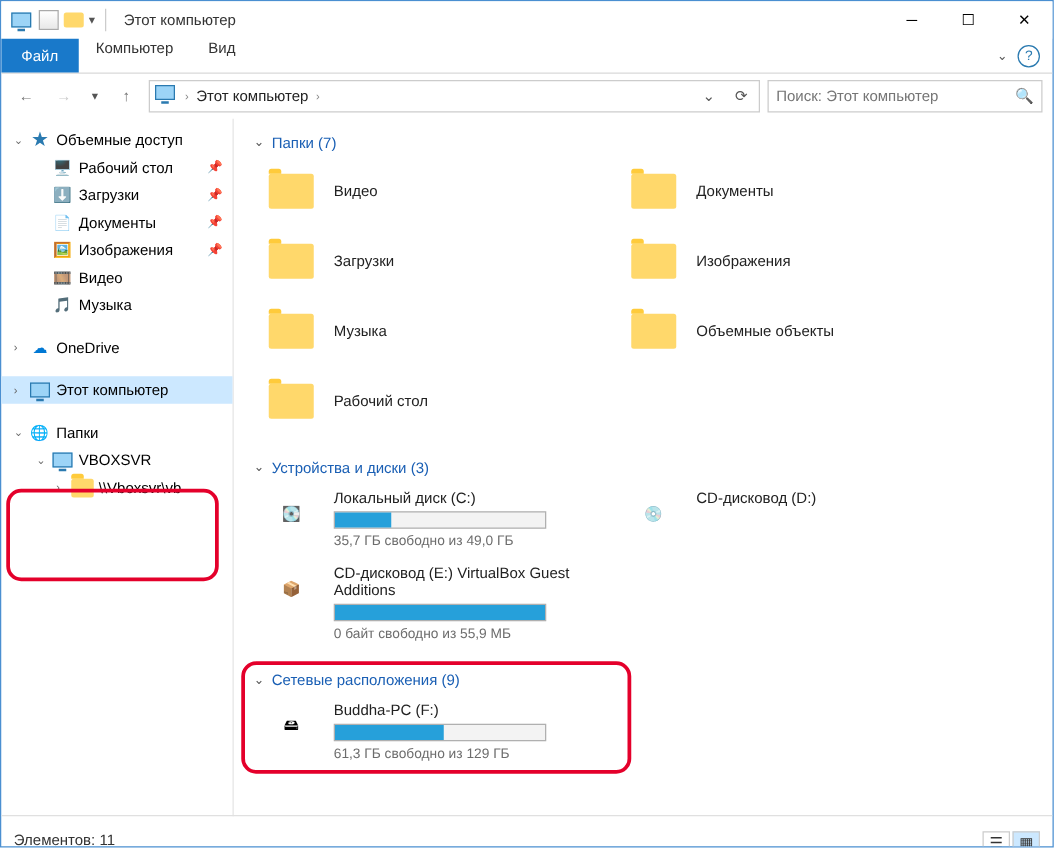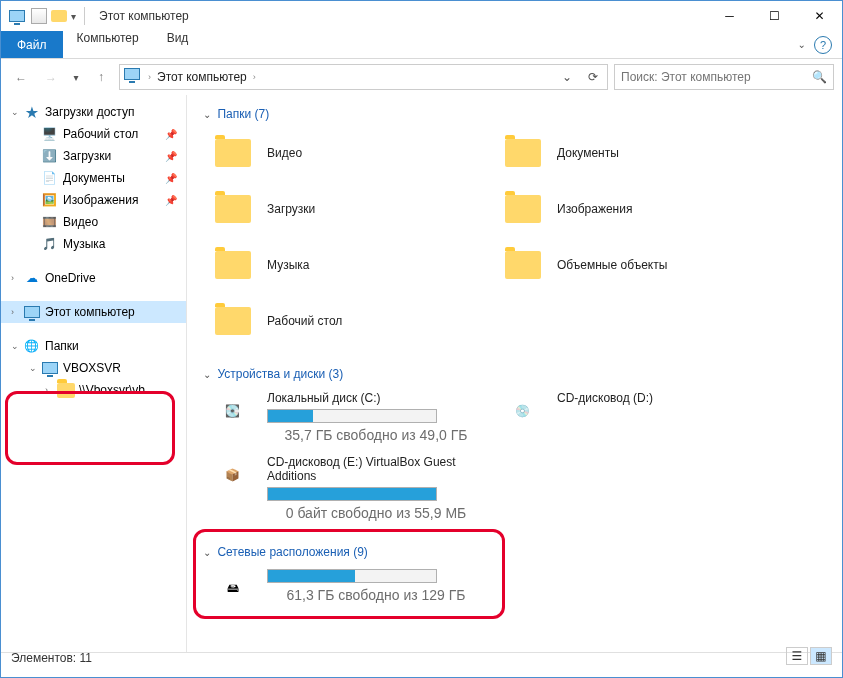--- a/index.html
+++ b/index.html
@@ -63,24 +63,24 @@
 .item .bigic { width: 44px; height: 40px; display:flex; align-items:center; justify-content:center; }
 .item .lbl { color: #222; }
 
 
 .drive { width: 290px; padding: 6px 8px; display: flex; gap: 12px; cursor: pointer; }
 .drive .bigic { width: 44px; height: 40px; display:flex; align-items:center; justify-content:center; }
 .drive .info { flex: 1; }
 .drive .dname { color: #222; margin-bottom: 4px; }
 .drive .bar { width: 170px; height: 14px; border: 1px solid #b0b0b0; background: #f3f3f3; position: relative; }
 .drive .bar .fill { position: absolute; top:0; left:0; bottom:0; background: #26a0da; }
-.drive .sub { color: #6d6d6d; font-size: 14px; margin-top: 4px; text-align: center; }
-
-
-.status { position: absolute; bottom: 0; left: 0; right: 0; height: 24px; border-top: 1px solid #e0e0e0; display: flex; align-items: flex-end; padding: 12px 10px; font-size: 11px; color: #333; }
+.drive .sub { color: #6d6d6d; font-size: 11px; margin-top: 4px; }
+
+
+.status { position: absolute; bottom: 0; left: 0; right: 0; height: 24px; border-top: 1px solid #e0e0e0; display: flex; align-items: flex-start; padding: 12px 10px; font-size: 11px; color: #333; }
 .status .viewbtns { margin-left: auto; display: flex; gap: 2px; }
 .status .viewbtns div { width: 22px; height: 18px; border: 1px solid #ccc; cursor:pointer; display:flex; align-items:center; justify-content:center; }
 
 
 .monitor { width:16px; height:12px; border:1.5px solid #2a7ab0; background:#9cd4f7; position:relative; }
 .monitor:after { content:""; position:absolute; bottom:-4px; left:4px; width:6px; height:2px; background:#2a7ab0; }
 .folder { width:20px; height:15px; background:#ffd86b; border-radius:2px; position:relative; }
 .folder:before { content:""; position:absolute; top:-4px; left:0; width:10px; height:4px; background:#ffcb3b; border-radius:2px 2px 0 0; }
 .star { color:#2a7ab0; font-size:16px; }
 </style>
@@ -145,21 +145,21 @@
   </div>
 </div>
 
 <div class="body">
 
   <div class="nav">
     <ul class="tree">
       <li>
           <span class="tw">⌄</span>
           <span class="ic star">★</span>
-          <span>Загрузки доступ</span>
+          <span>Объемные доступ</span>
         </li>
       <li class="indent1">
           <span class="tw"></span>
           <span class="ic">🖥️</span>
           <span>Рабочий стол</span>
           <span class="pin">📌</span>
         </li>
       <li class="indent1">
           <span class="tw"></span>
           <span class="ic">⬇️</span>
@@ -316,20 +316,21 @@
 
     <div class="sect">
       <div class="sect-h">
           <span class="chev">⌄</span>
           <span>Сетевые расположения (9)</span>
         </div>
       <div class="grid">
         <div class="drive">
           <div class="bigic">🖴</div>
           <div class="info">
+            <div class="dname">Buddha-PC (F:)</div>
             <div class="bar">
                 <div class="fill" style="width:52%;"></div>
               </div>
             <div class="sub">61,3 ГБ свободно из 129 ГБ</div>
           </div>
         </div>
       </div>
     </div>
 
     <div class="hl" style="left:6px; top:434px; width:312px; height:90px;"></div>

